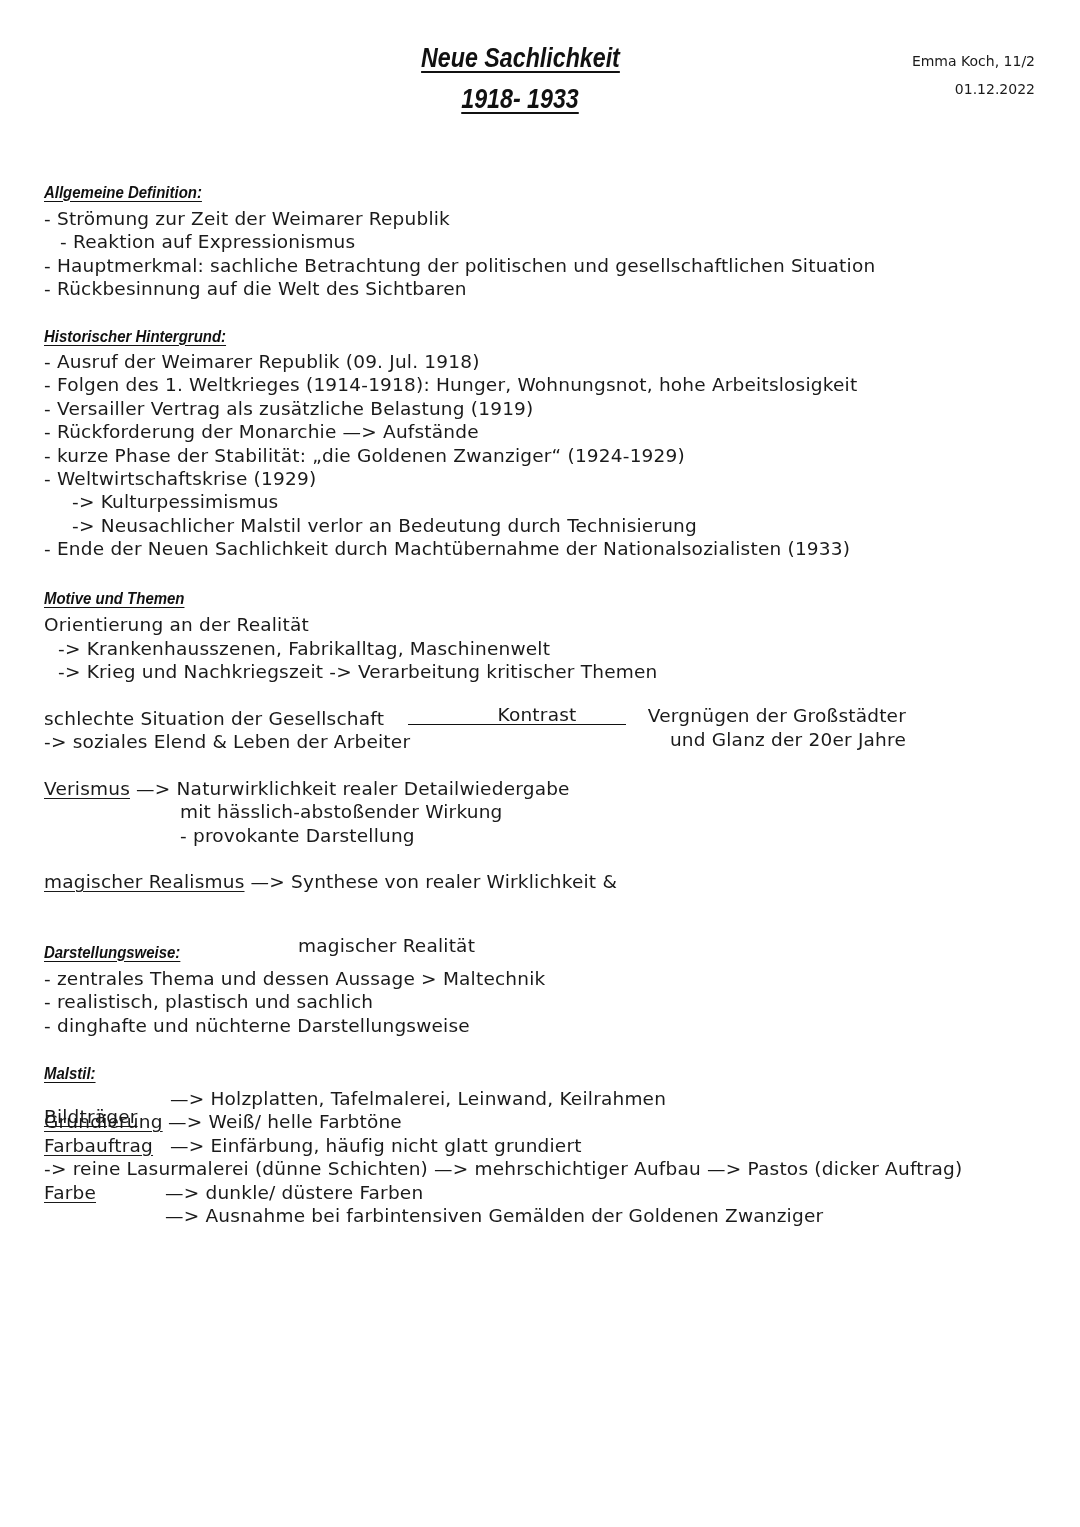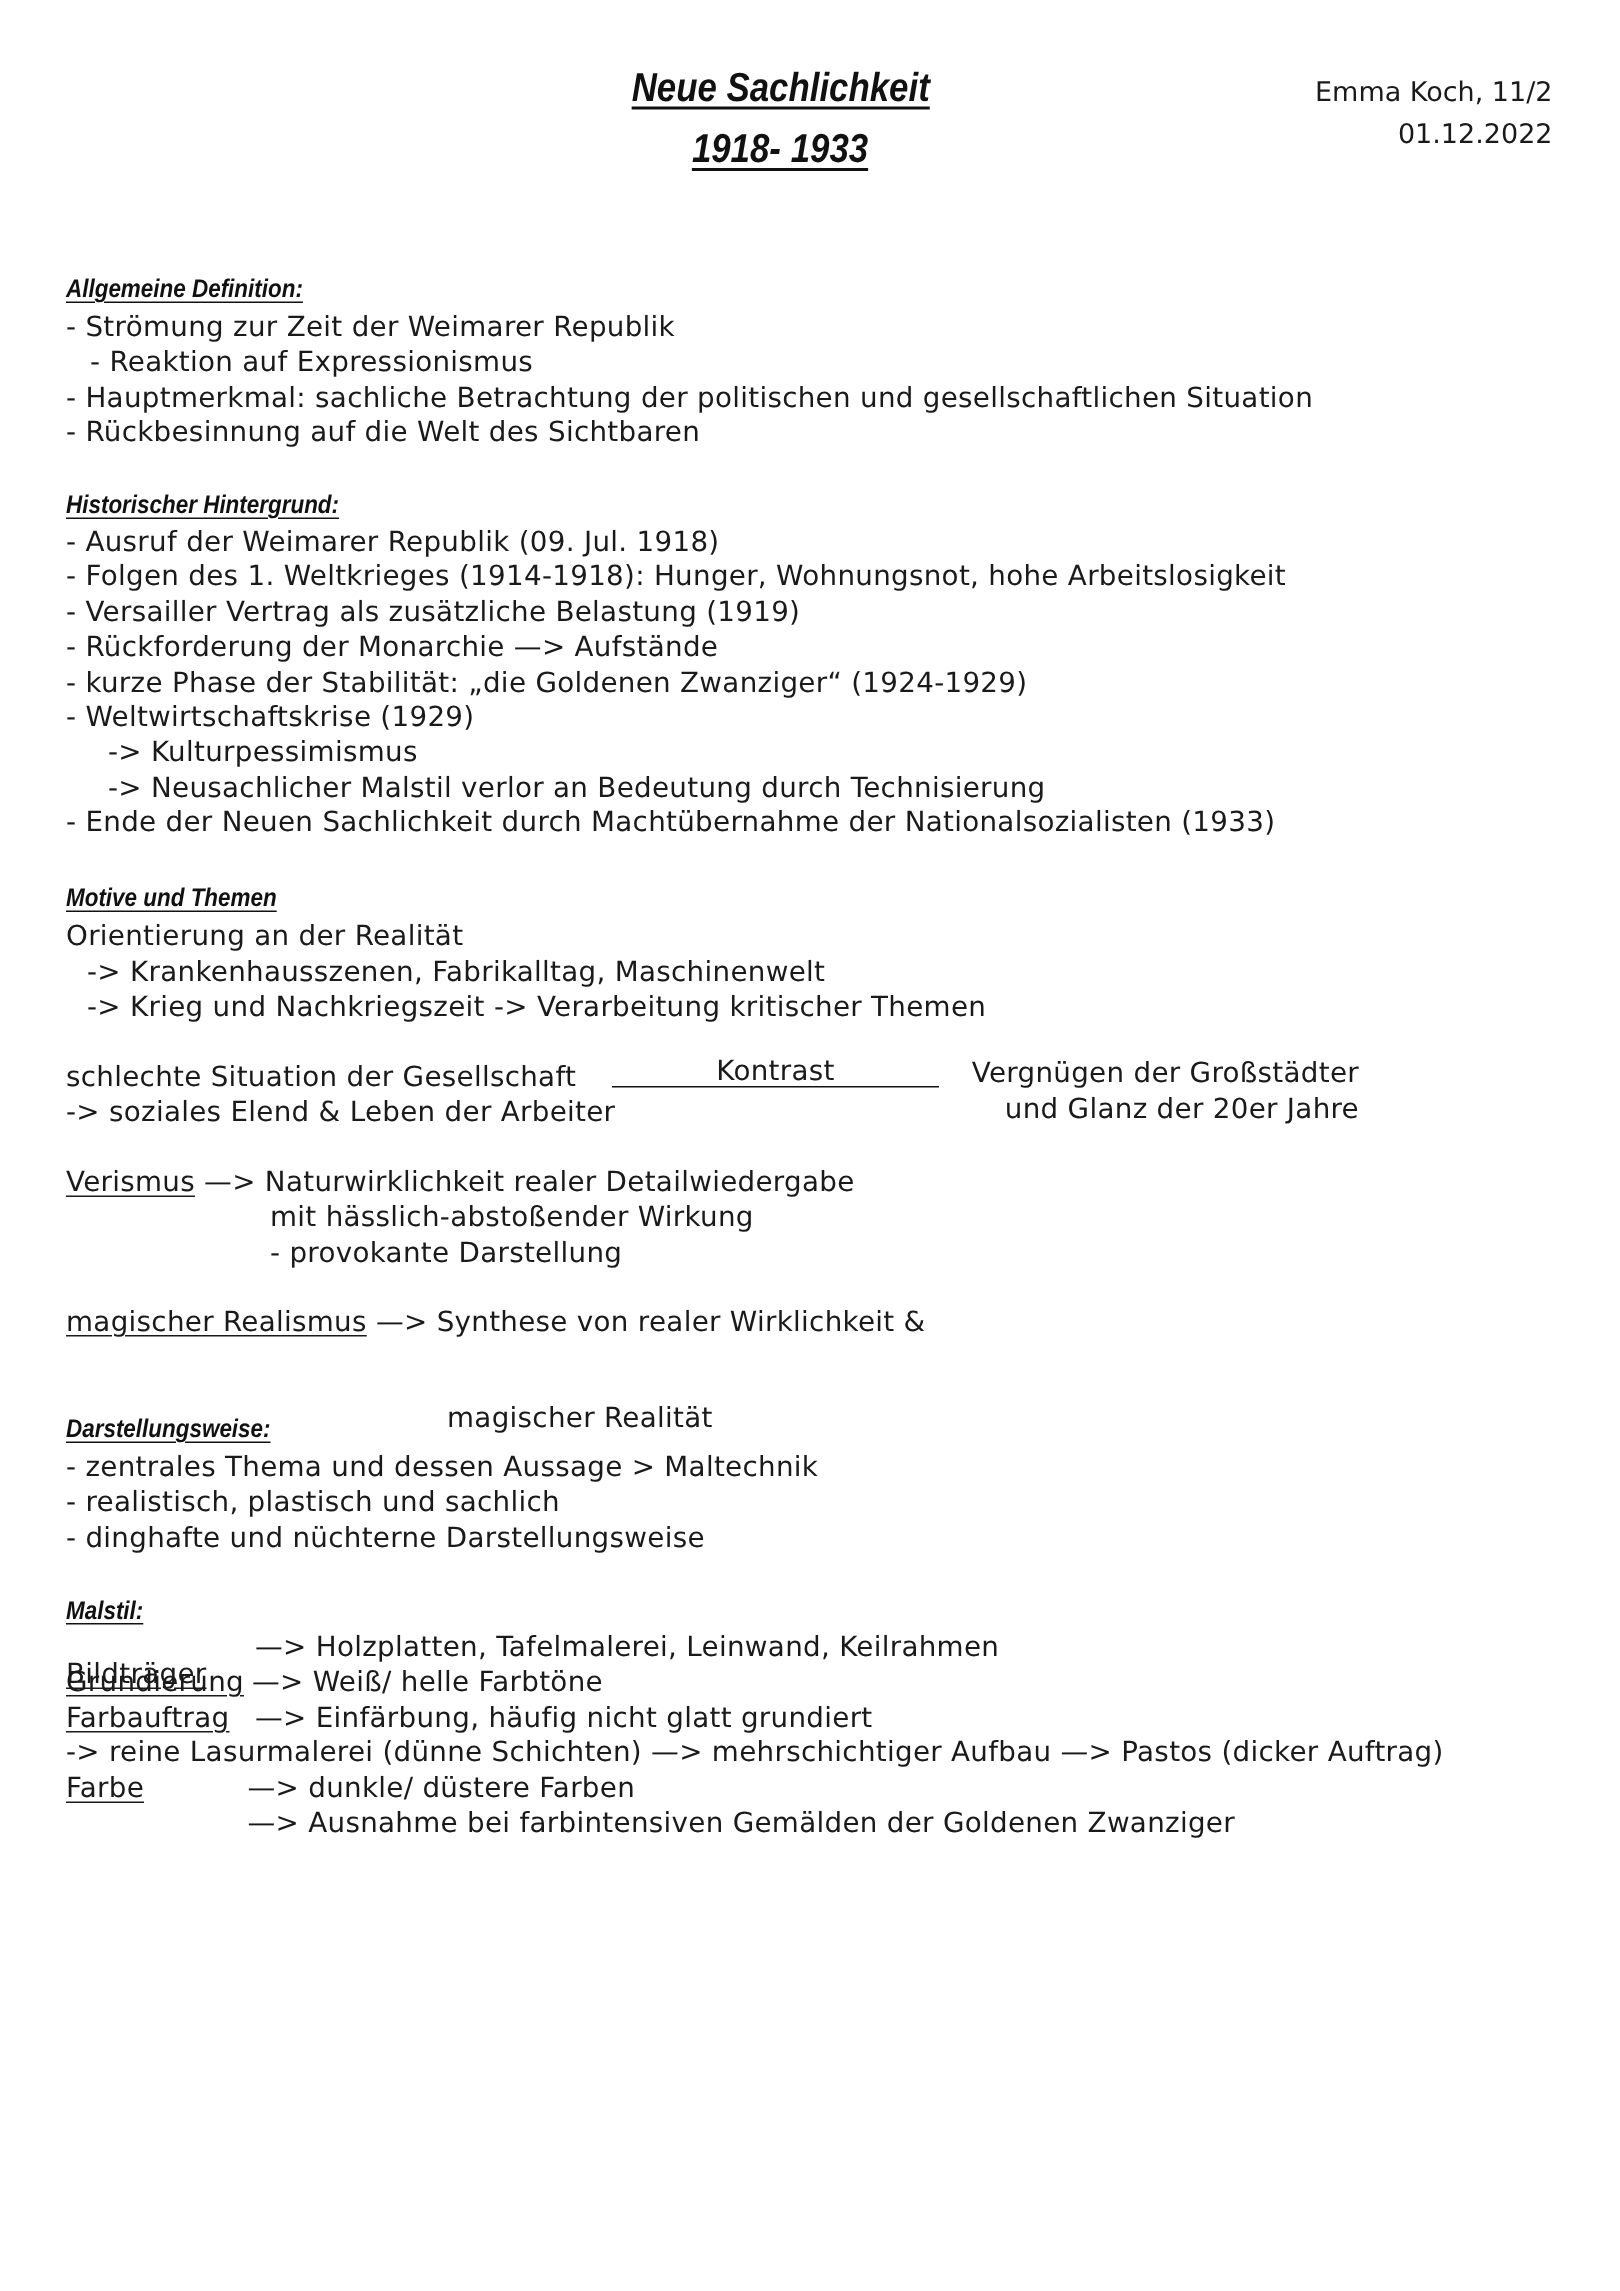--- a/index.html
+++ b/index.html
@@ -5,21 +5,21 @@
   html, body { margin: 0; padding: 0; background: #ffffff; }
   body { width: 1080px; height: 1527px; position: relative; overflow: hidden;
          font-family: "DejaVu Sans", sans-serif; color: #1a1a1a; }
   .ln { position: absolute; white-space: nowrap; font-size: 18.5px; line-height: 23px; letter-spacing: 0.2px; }
   .ttl { position: absolute; white-space: nowrap; font-family: "Liberation Sans", sans-serif;
          font-weight: bold; font-style: italic; font-size: 27px; text-decoration: underline;
          text-decoration-thickness: 2px; text-underline-offset: 4px; color: #111; transform: scaleX(0.86); transform-origin: center; }
   .hd { position: absolute; white-space: nowrap; font-family: "Liberation Sans", sans-serif;
         font-weight: bold; font-style: italic; font-size: 17px; text-decoration: underline;
         text-underline-offset: 3px; color: #111; transform: scaleX(0.88); transform-origin: left; }
-  .meta { position: absolute; white-space: nowrap; font-size: 18px; line-height: 23px; text-align: right; }
+  .meta { position: absolute; white-space: nowrap; font-size: 14px; line-height: 23px; text-align: right; }
   .u { text-decoration: underline; text-underline-offset: 3px; }
   .rule { position: absolute; height: 0; border-top: 1.6px solid #111; }
 </style>
 </head>
 <body>
 
 <div class="ttl" style="left:405px; top:43px; width:230px; text-align:center;">Neue Sachlichkeit</div>
 <div class="ttl" style="left:430px; top:84px; width:180px; text-align:center;">1918- 1933</div>
 <div class="meta" style="right:45px; top:50px;">Emma Koch, 11/2</div>
 <div class="meta" style="right:45px; top:78px;">01.12.2022</div>
@@ -42,21 +42,21 @@
 <div class="ln" style="left:44px; top:537px;">- Ende der Neuen Sachlichkeit durch Machtübernahme der Nationalsozialisten (1933)</div>
 
 <div class="hd" style="left:44px; top:589px;">Motive und Themen</div>
 <div class="ln" style="left:44px; top:613px;">Orientierung an der Realität</div>
 <div class="ln" style="left:58px; top:637px;">-&gt; Krankenhausszenen, Fabrikalltag, Maschinenwelt</div>
 <div class="ln" style="left:58px; top:660px;">-&gt; Krieg und Nachkriegszeit -&gt; Verarbeitung kritischer Themen</div>
 
 <div class="ln" style="left:44px; top:707px;">schlechte Situation der Gesellschaft</div>
 <div class="ln" style="left:44px; top:730px;">-&gt; soziales Elend &amp; Leben der Arbeiter</div>
 <div class="rule" style="left:408px; top:724px; width:218px;"></div>
-<div class="ln" style="left:408px; top:703px; width:218px; text-align:center;">Kontrast</div>
+<div class="ln" style="left:428px; top:703px; width:218px; text-align:center;">Kontrast</div>
 <div class="ln" style="right:174px; top:704px; text-align:center;">Vergnügen der Großstädter</div>
 <div class="ln" style="right:174px; top:728px; text-align:right;">und Glanz der 20er Jahre</div>
 
 <div class="ln" style="left:44px; top:777px;">
   <span class="u">Verismus</span>
   <span>—&gt;</span>
   <span>Naturwirklichkeit realer Detailwiedergabe</span>
 </div>
 <div class="ln" style="left:180px; top:800px;">mit hässlich-abstoßender Wirkung</div>
 <div class="ln" style="left:180px; top:824px;">- provokante Darstellung</div>

